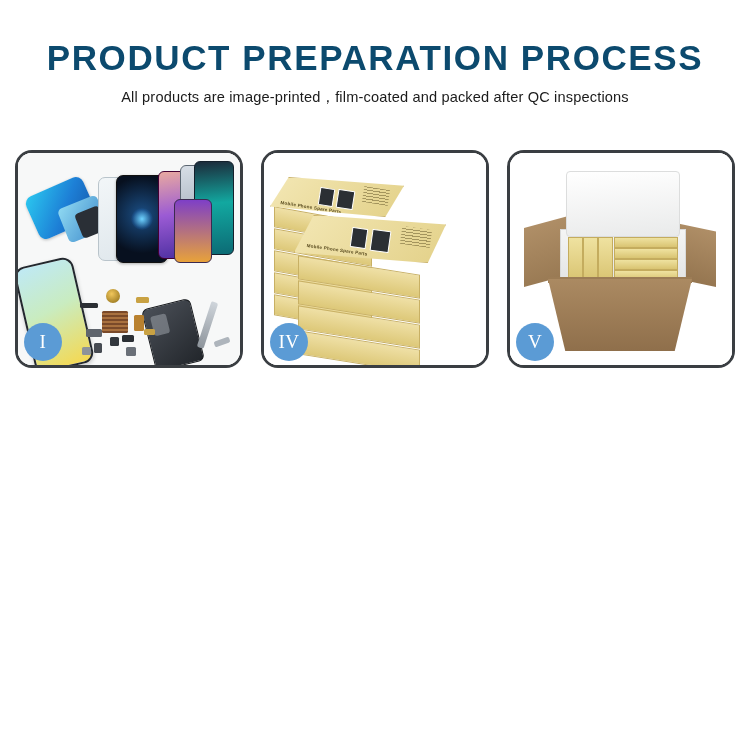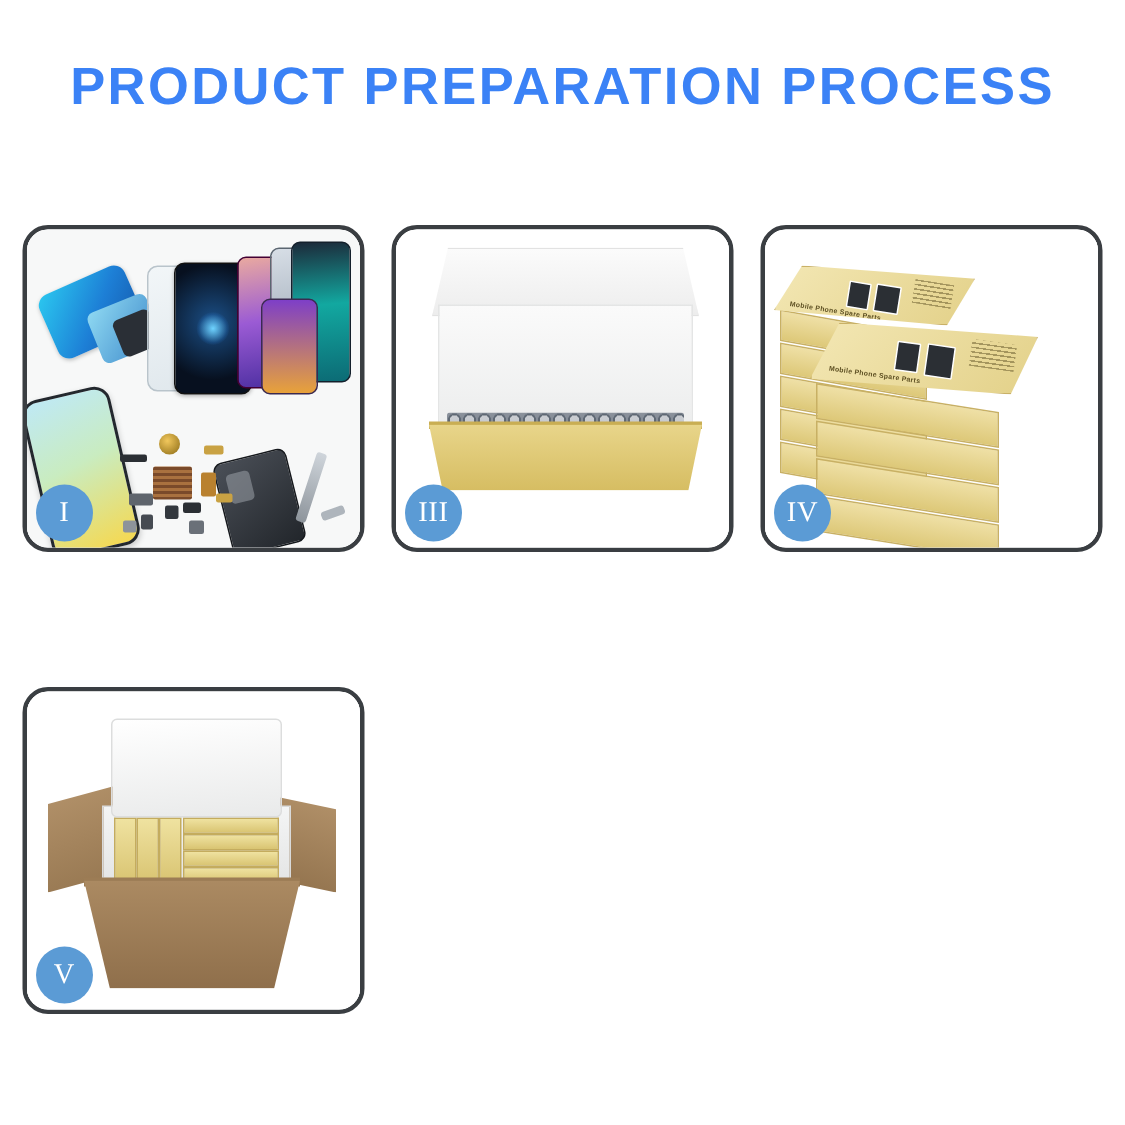--- a/index.html
+++ b/index.html
@@ -8,21 +8,21 @@
     background:#ffffff;
     font-family:"Liberation Sans", sans-serif;
     overflow:hidden;
   }
   .page{position:relative;width:750px;height:750px;}
 
   
   .header{position:absolute;left:0;top:0;width:750px;text-align:center;}
   .title{
     margin:0;padding-top:40px;
-    font-size:35px;font-weight:700;color:#3b82f6;
+    font-size:35px;font-weight:700;color:#0c4a6e;
     letter-spacing:1.6px;line-height:1.05;
     white-space:nowrap;
   }
   .subtitle{
     margin:0;padding-top:11px;
     font-size:14.6px;font-weight:400;color:#1b1b1b;
     letter-spacing:.15px;white-space:nowrap;
   }
 
   
@@ -207,20 +207,21 @@
   .c6tape.a{left:40px;top:94px;width:16px;height:18px;}
   .c6tape.b{left:44px;top:152px;width:16px;height:16px;}
 </style>
 </head>
 <body>
 
 <div class="page">
 
   <div class="header">
     <h1 class="title">PRODUCT PREPARATION PROCESS</h1>
+    <p class="subtitle">All products are image-printed，film-coated and packed after QC inspections</p>
   </div>
 
   <div class="grid">
 
     <div class="panel">
       <div class="panel-inner">
         <div class="p1bg"></div>
         <div class="ph f1"></div>
         <div class="ph f2"></div>
         <div class="ph f3"></div>
@@ -244,31 +245,20 @@
         <div class="chip c10"></div>
         <div class="chip c11"></div>
         <div class="chip c12"></div>
         <div class="tool"></div>
         <div class="tool2"></div>
       </div>
       <div class="badge">I</div>
     </div>
 
 
-    <div class="panel">
-      <div class="panel-inner">
-        <div class="p3bg"></div>
-        <div class="lidflap"></div>
-        <div class="foamback"></div>
-        <div class="bubblefill"></div>
-        <div class="boxedge"></div>
-        <div class="boxfront"></div>
-      </div>
-      <div class="badge">III</div>
-    </div>
 
     <div class="panel">
       <div class="panel-inner">
         <div class="p4bg"></div>
 
         <div class="stackbox" style="left:10px;top:62px;width:96px;height:19px;transform:skewY(10deg);"></div>
         <div class="stackbox" style="left:10px;top:84px;width:96px;height:19px;transform:skewY(10deg);"></div>
         <div class="stackbox" style="left:10px;top:106px;width:96px;height:19px;transform:skewY(10deg);"></div>
         <div class="stackbox" style="left:10px;top:128px;width:96px;height:19px;transform:skewY(10deg);"></div>
         <div class="stackbox" style="left:10px;top:150px;width:96px;height:19px;transform:skewY(10deg);"></div>

